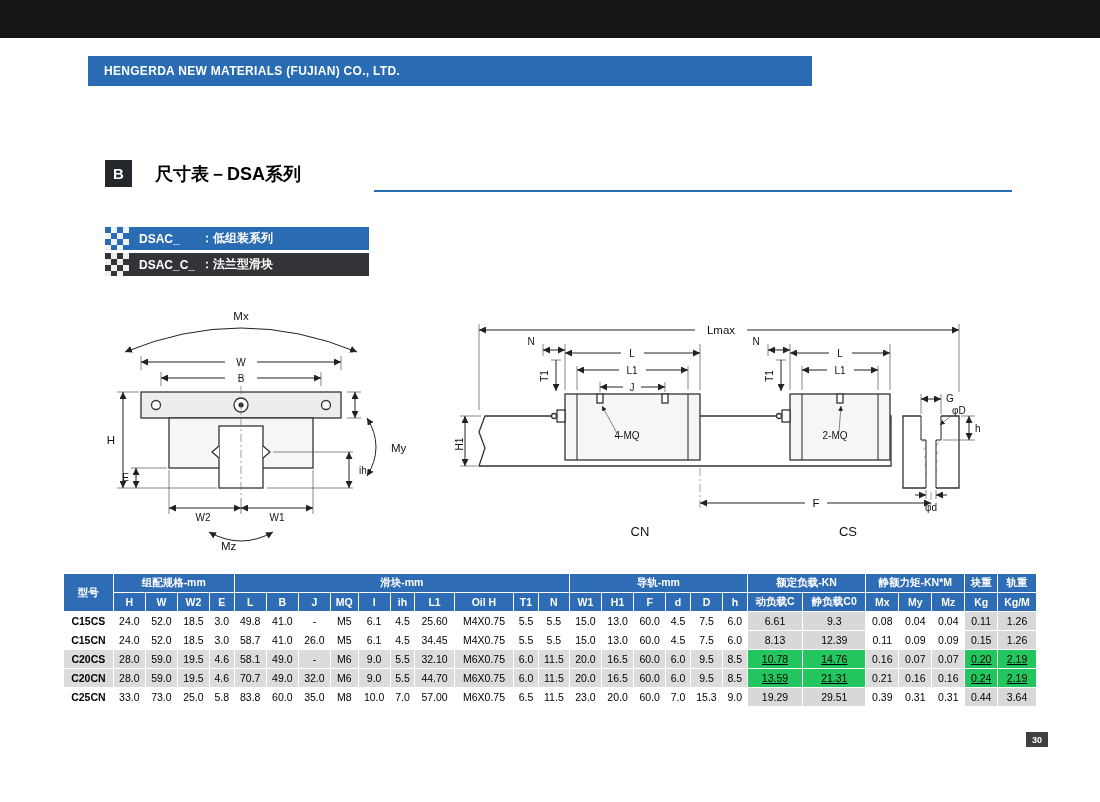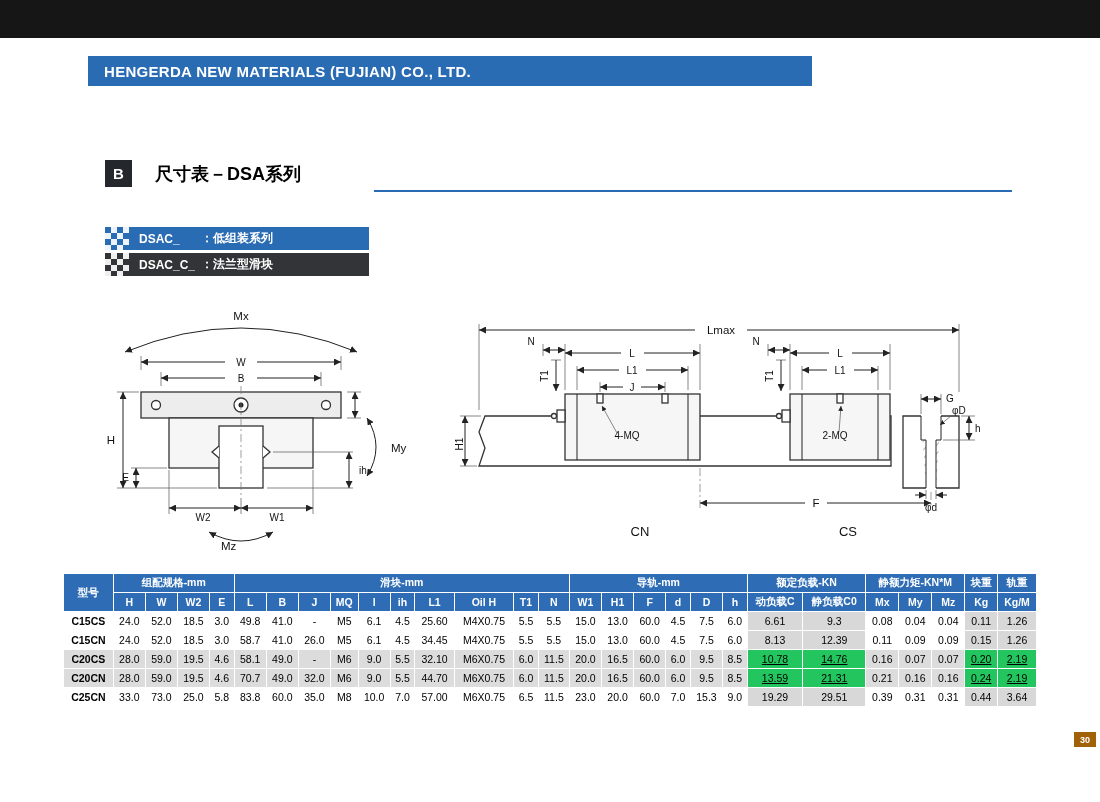--- a/index.html
+++ b/index.html
@@ -5,21 +5,21 @@
   html,body{margin:0;padding:0;background:#ffffff;}
   #page{position:relative;width:1100px;height:802px;background:#fff;overflow:hidden;
         font-family:"Liberation Sans","DejaVu Sans",sans-serif;color:#111;}
 
   
   .topbar{position:absolute;left:0;top:0;width:1100px;height:38px;background:#161616;}
 
   
   .header-blue{position:absolute;left:88px;top:56px;width:724px;height:30px;background:#2a6cb3;
                display:flex;align-items:center;padding-left:16px;box-sizing:border-box;}
-  .header-blue span{color:#fff;font-size:15px;font-weight:bold;letter-spacing:.3px;}
+  .header-blue span{color:#fff;font-size:12px;font-weight:bold;letter-spacing:.3px;}
   .header-dark{position:absolute;left:812px;top:46px;width:288px;height:62px;background:#2e2e32;
                display:flex;align-items:center;justify-content:center;}
   .header-dark span{color:#fff;font-size:16px;font-weight:bold;}
 
   
   .section-head{position:absolute;left:105px;top:160px;display:flex;align-items:center;}
   .badge{width:27px;height:27px;background:#24282c;color:#fff;font-size:15px;font-weight:bold;
          display:flex;align-items:center;justify-content:center;}
   .section-title{margin-left:23px;font-size:18px;font-weight:bold;color:#000;}
   .rule{position:absolute;left:374px;top:190px;width:638px;height:2px;background:#2a6cb3;}
@@ -50,21 +50,21 @@
   .table-wrap{position:absolute;left:63px;top:573px;width:974px;}
   table.dim-table{border-collapse:collapse;width:974px;font-size:10.5px;}
   .dim-table th{background:#2e6cb5;color:#fff;font-weight:bold;border:1px solid #fff;
                 padding:2px 2px;font-size:10.5px;white-space:nowrap;}
   .dim-table td{text-align:center;padding:3px 2px;border:1px solid #fff;white-space:nowrap;color:#000;}
   .dim-table td.model{font-weight:bold;}
   .dim-table tr.band td{background:#dcdcdc;}
   .dim-table td.shade{background:#d8d8d8;}
   .dim-table tr.band td.shade{background:#22c55e;text-decoration:underline;}
 
-  .page-num{position:absolute;left:1074px;top:732px;width:22px;height:15px;background:#a16207;
+  .page-num{position:absolute;left:1026px;top:732px;width:22px;height:15px;background:#404040;
             color:#fff;font-size:9px;font-weight:bold;display:flex;align-items:center;justify-content:center;}
 </style>
 </head>
 <body>
 
 <div id="page">
 
   <div class="topbar"></div>
 
   <div class="header-blue">

